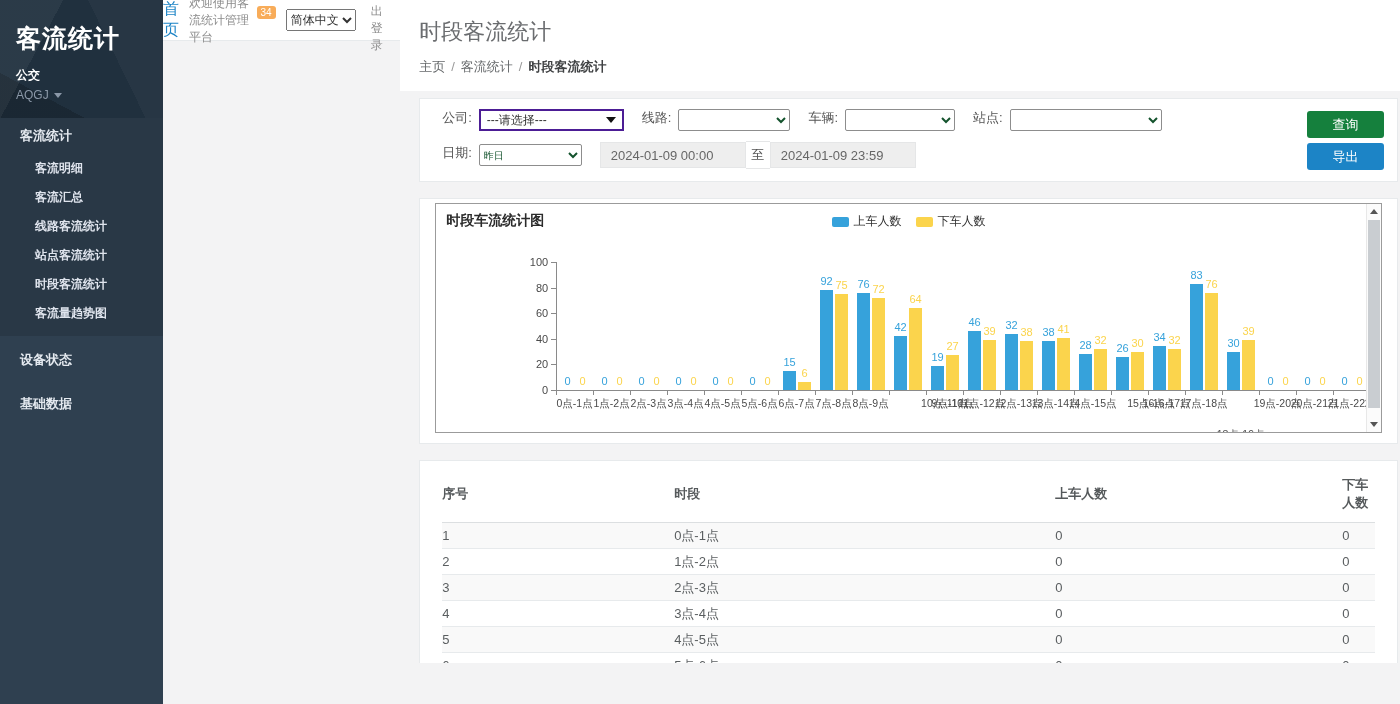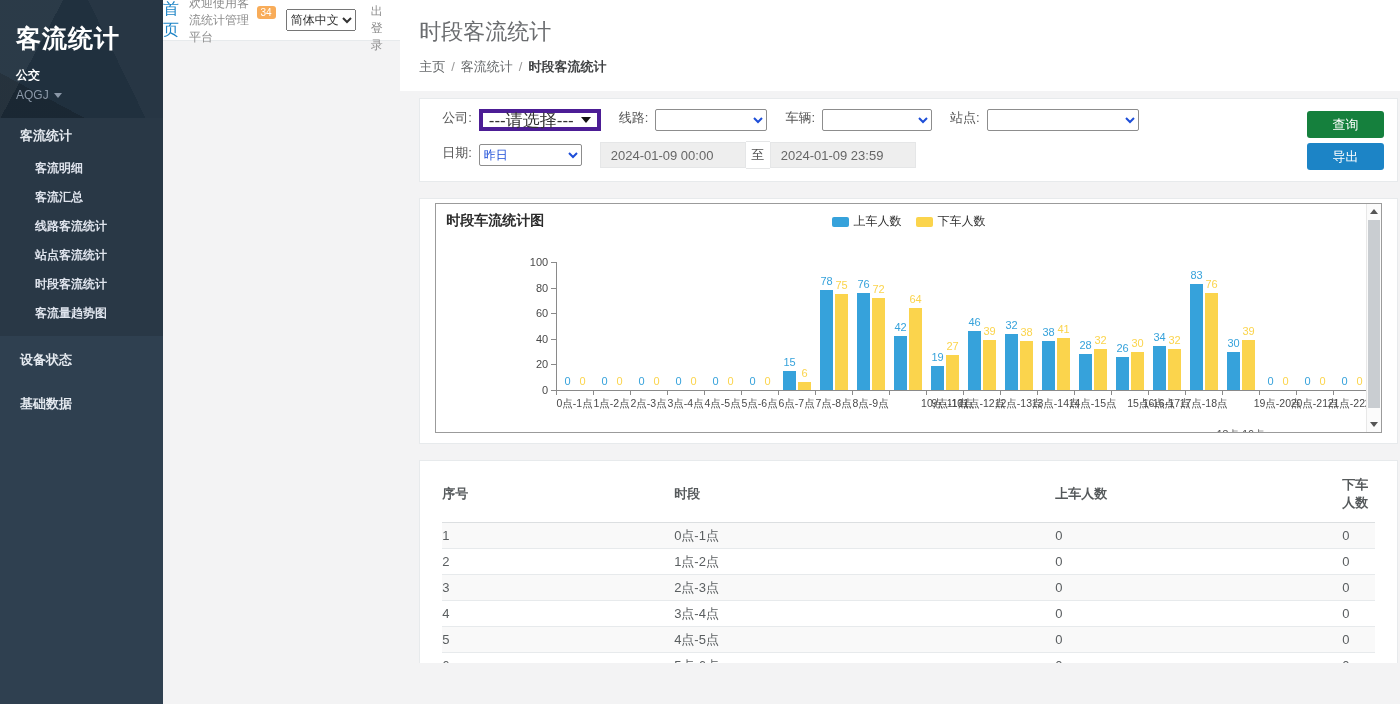--- a/index.html
+++ b/index.html
@@ -43,24 +43,24 @@
 
   .content{padding:7px 2px 0 19px;}
   .panel{background:#fff;border:1px solid #e7eaec;box-sizing:border-box;}
 
   
   .filter-panel{position:relative;padding:10px 140px 12px 22px;}
   .frow{display:flex;align-items:center;}
   .frow2{margin-top:10px;}
   .fgroup{display:flex;margin-right:18px;}
   .flabel{font-size:13px;color:#555;margin-right:7px;white-space:nowrap;}
-  .ddl{width:122px;height:22px;border:4px solid #4c1d95;background:#fff;display:flex;
-    align-items:center;justify-content:space-between;padding:0 6px;font-size:17px;color:#333;cursor:pointer;box-sizing:border-box;}
+  .ddl{width:145px;height:22px;border:2px solid #4c1d95;background:#fff;display:flex;
+    align-items:center;justify-content:space-between;padding:0 6px;font-size:12px;color:#333;cursor:pointer;box-sizing:border-box;}
   .tri{width:0;height:0;border-left:5px solid transparent;border-right:5px solid transparent;border-top:6px solid #111;}
-  select.plain{height:22px;font-size:12px;color:#1d4ed8;background:#fff;border:1px solid #8d8d8d;border-radius:2px;}
+  select.plain{height:22px;font-size:10px;color:#14532d;background:#fff;border:1px solid #8d8d8d;border-radius:2px;}
   .w112{width:112px;} .w110{width:110px;} .w152{width:152px;} .w103{width:103px;height:26px;}
   .date-input{width:146px;height:26px;background:#eee;border:1px solid #e5e6e7;color:#666;
     font-size:13px;padding:0 10px;box-sizing:border-box;font-family:"Liberation Sans",sans-serif;}
   .date-to{width:24px;height:26px;line-height:26px;text-align:center;background:#fff;
     border-top:1px solid #e5e6e7;border-bottom:1px solid #e5e6e7;font-size:13px;color:#555;}
   .btn{position:absolute;right:13px;width:77px;height:27px;border:none;border-radius:3px;
     color:#fff;font-size:13px;cursor:pointer;font-family:"Liberation Sans",sans-serif;}
   .btn-query{top:12px;background:#15803d;}
   .btn-export{top:44px;background:#1c84c6;}
 
@@ -256,21 +256,21 @@
                 <div class="xtick-label" style="left: 952.5px; top: 193px;">22点-23点</div>
                 <div class="bar-label" style="left: 131.5px; top: 171px; color: rgb(54, 162, 219);">0</div>
                 <div class="bar-label" style="left: 168.5px; top: 171px; color: rgb(54, 162, 219);">0</div>
                 <div class="bar-label" style="left: 205.5px; top: 171px; color: rgb(54, 162, 219);">0</div>
                 <div class="bar-label" style="left: 242.5px; top: 171px; color: rgb(54, 162, 219);">0</div>
                 <div class="bar-label" style="left: 279.5px; top: 171px; color: rgb(54, 162, 219);">0</div>
                 <div class="bar-label" style="left: 316.5px; top: 171px; color: rgb(54, 162, 219);">0</div>
                 <div class="bar" style="left: 347px; top: 166.8px; width: 13px; height: 19.2px; background: rgb(54, 162, 219);"></div>
                 <div class="bar-label" style="left: 353.5px; top: 151.8px; color: rgb(54, 162, 219);">15</div>
                 <div class="bar" style="left: 384px; top: 86.16px; width: 13px; height: 99.84px; background: rgb(54, 162, 219);"></div>
-                <div class="bar-label" style="left: 390.5px; top: 71.16px; color: rgb(54, 162, 219);">78</div>
+                <div class="bar-label" style="left: 390.5px; top: 71.16px; color: rgb(54, 162, 219);">92</div>
                 <div class="bar" style="left: 421px; top: 88.72px; width: 13px; height: 97.28px; background: rgb(54, 162, 219);"></div>
                 <div class="bar-label" style="left: 427.5px; top: 73.72px; color: rgb(54, 162, 219);">76</div>
                 <div class="bar" style="left: 458px; top: 132.24px; width: 13px; height: 53.76px; background: rgb(54, 162, 219);"></div>
                 <div class="bar-label" style="left: 464.5px; top: 117.24px; color: rgb(54, 162, 219);">42</div>
                 <div class="bar" style="left: 495px; top: 161.68px; width: 13px; height: 24.32px; background: rgb(54, 162, 219);"></div>
                 <div class="bar-label" style="left: 501.5px; top: 146.68px; color: rgb(54, 162, 219);">19</div>
                 <div class="bar" style="left: 532px; top: 127.12px; width: 13px; height: 58.88px; background: rgb(54, 162, 219);"></div>
                 <div class="bar-label" style="left: 538.5px; top: 112.12px; color: rgb(54, 162, 219);">46</div>
                 <div class="bar" style="left: 569px; top: 129.68px; width: 13px; height: 56.32px; background: rgb(54, 162, 219);"></div>
                 <div class="bar-label" style="left: 575.5px; top: 114.68px; color: rgb(54, 162, 219);">32</div>

